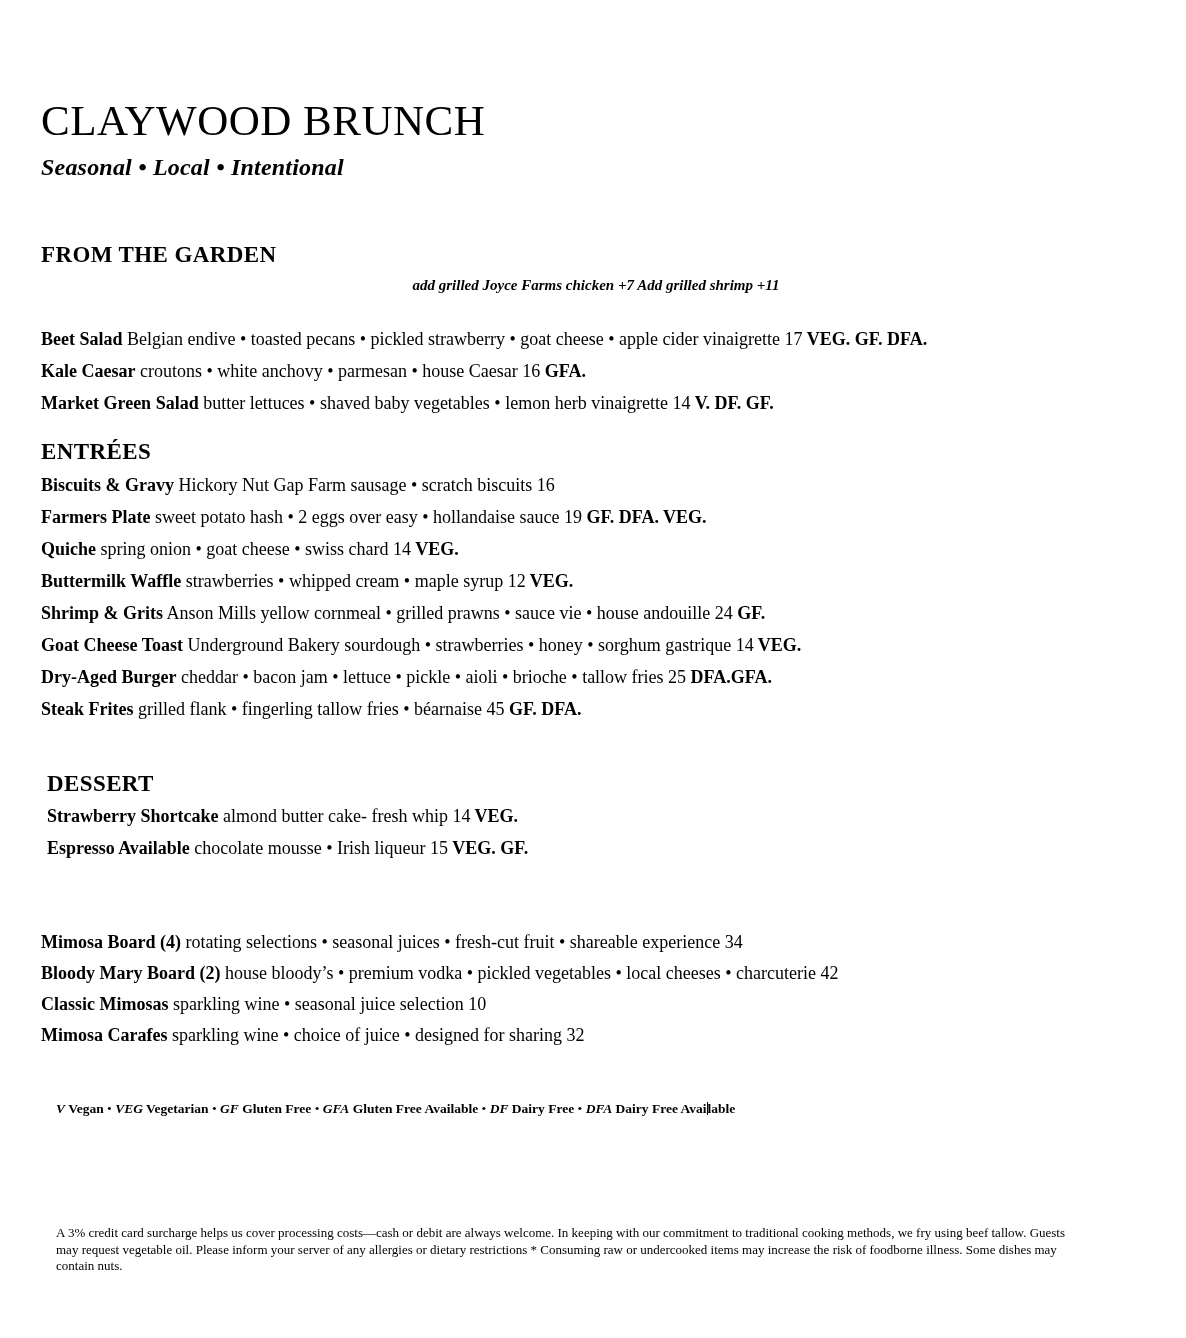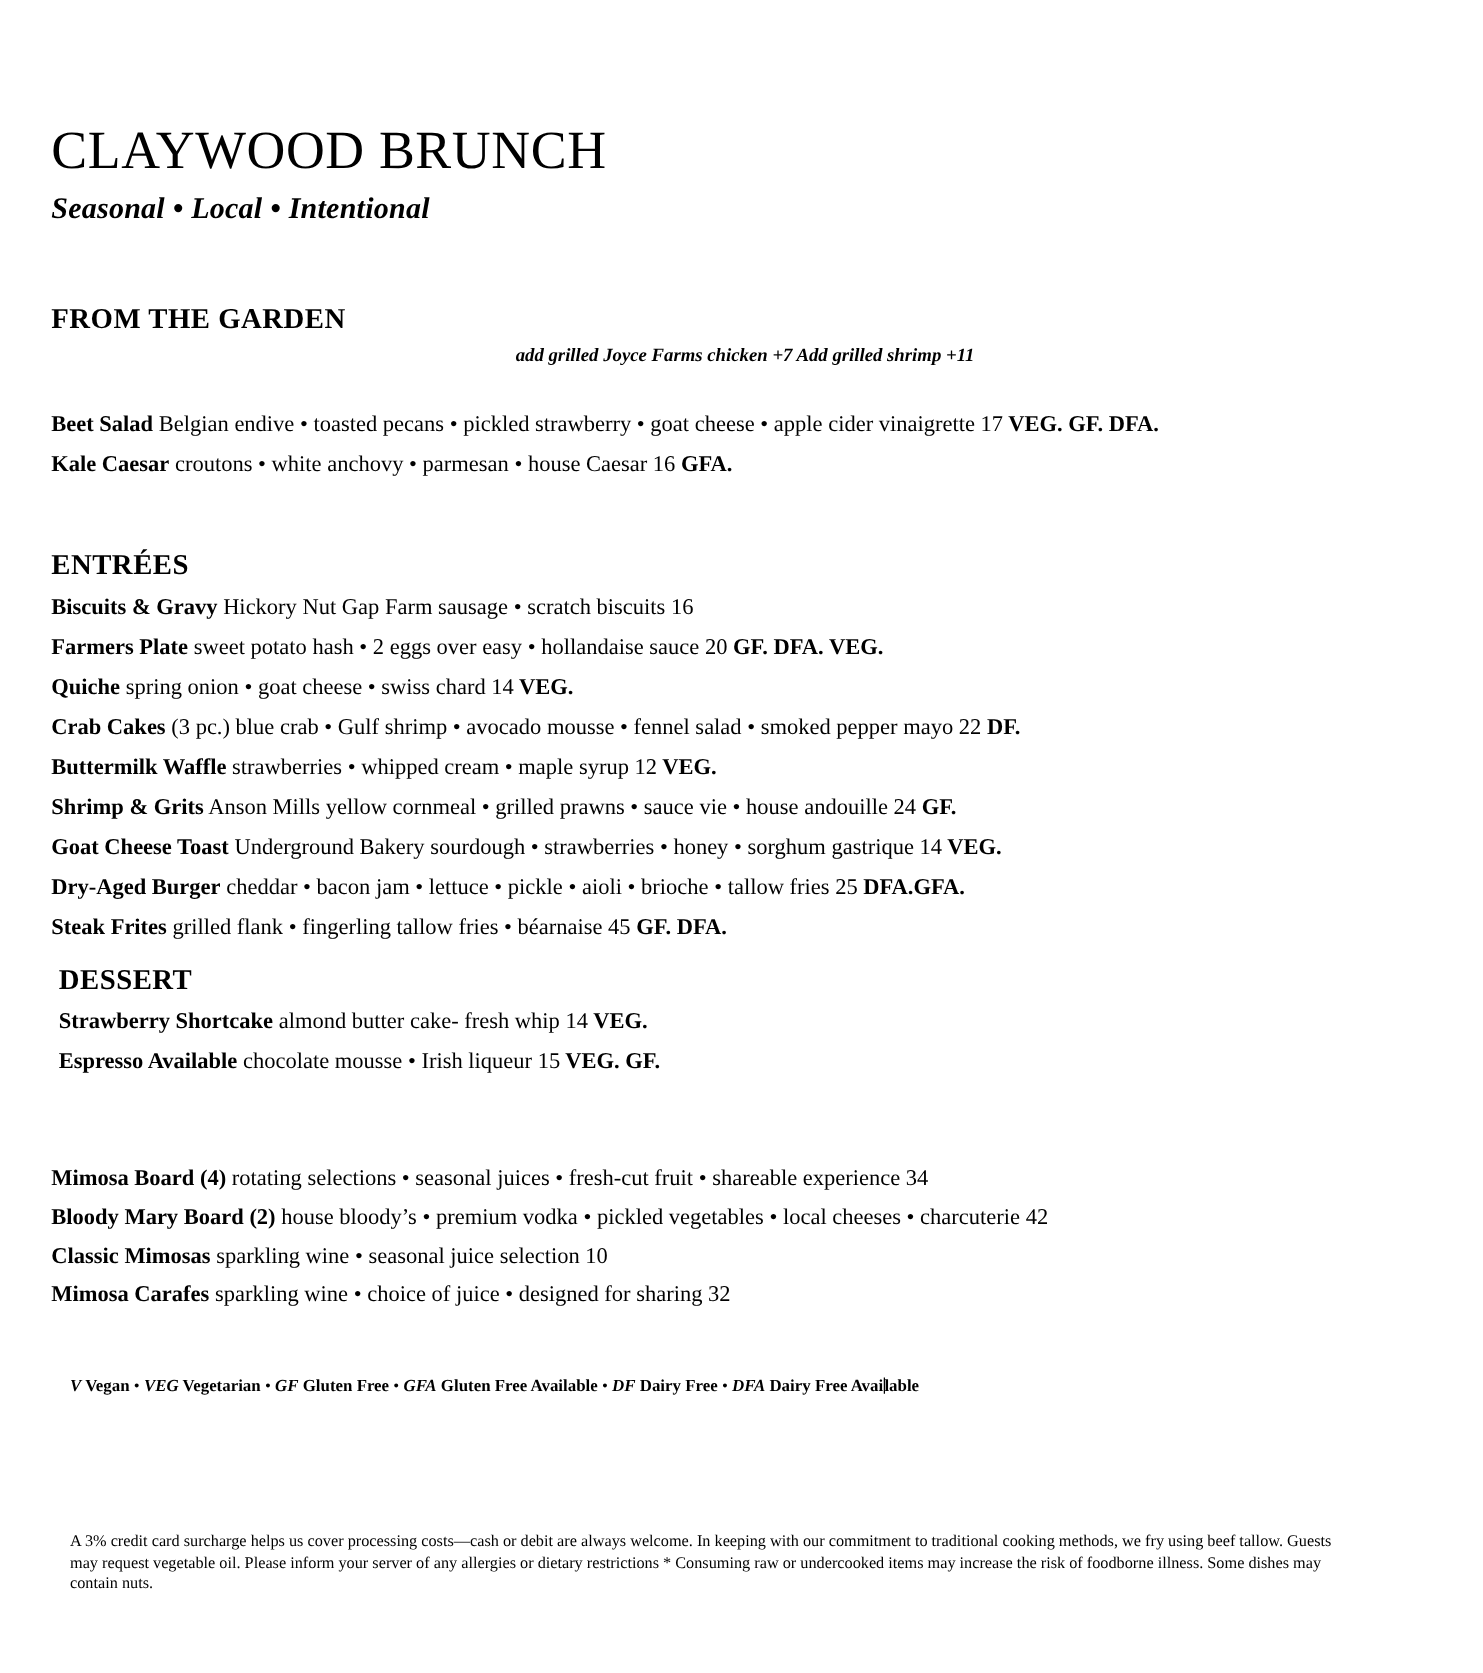--- a/index.html
+++ b/index.html
@@ -155,30 +155,30 @@
     <h1 class="menu-title">CLAYWOOD BRUNCH</h1>
     <div class="menu-tagline">Seasonal • Local • Intentional</div>
   </div>
 
   <div class="section" id="section-garden">
     <h2 class="section-heading">FROM THE GARDEN</h2>
     <div class="section-note">add grilled Joyce Farms chicken +7 Add grilled shrimp +11</div>
     <ul class="items">
         <li class="item"><span class="nm">Beet Salad</span><span class="desc"> Belgian endive • toasted pecans • pickled strawberry • goat cheese • apple cider vinaigrette  </span><span class="price">17</span><span class="tags"> VEG. GF. DFA.</span></li>
         <li class="item"><span class="nm">Kale Caesar</span><span class="desc"> croutons • white anchovy • parmesan • house Caesar  </span><span class="price">16</span><span class="tags">  GFA.</span></li>
+        <li class="item"><span class="nm">Market Green Salad</span><span class="desc"> butter lettuces • shaved baby vegetables • lemon herb vinaigrette  </span><span class="price">14</span><span class="tags"> V. DF. GF.</span></li>
       </ul>
   </div>
 
   <div class="section" id="section-entrees">
     <h2 class="section-heading">ENTRÉES</h2>
     <ul class="items">
         <li class="item"><span class="nm">Biscuits &amp; Gravy</span><span class="desc"> Hickory Nut Gap Farm sausage • scratch biscuits </span><span class="price">16</span></li>
-        <li class="item"><span class="nm">Farmers Plate</span><span class="desc"> sweet potato hash • 2 eggs over easy • hollandaise sauce </span><span class="price">20</span><span class="tags">  GF. DFA. VEG.</span></li>
+        <li class="item"><span class="nm">Farmers Plate</span><span class="desc"> sweet potato hash • 2 eggs over easy • hollandaise sauce </span><span class="price">19</span><span class="tags">  GF. DFA. VEG.</span></li>
         <li class="item"><span class="nm">Quiche</span><span class="desc"> spring onion • goat cheese • swiss chard </span><span class="price">14</span><span class="tags">  VEG.</span></li>
-        <li class="item"><span class="nm">Crab Cakes</span><span class="desc"> (3 pc.) blue crab • Gulf shrimp • avocado mousse • fennel salad • smoked pepper mayo </span><span class="price">22</span><span class="tags"> DF.</span></li>
         <li class="item"><span class="nm">Buttermilk Waffle</span><span class="desc"> strawberries • whipped cream • maple syrup </span><span class="price">12</span><span class="tags"> VEG.</span></li>
         <li class="item"><span class="nm">Shrimp &amp; Grits</span><span class="desc"> Anson Mills yellow cornmeal • grilled prawns • sauce vie • house andouille  </span><span class="price">24</span><span class="tags"> GF.</span></li>
         <li class="item"><span class="nm">Goat Cheese Toast</span><span class="desc"> Underground Bakery sourdough • strawberries • honey • sorghum gastrique </span><span class="price">14</span><span class="tags"> VEG.</span></li>
         <li class="item"><span class="nm">Dry-Aged Burger</span><span class="desc"> cheddar • bacon jam • lettuce • pickle • aioli • brioche • tallow fries </span><span class="price">25</span><span class="tags">  DFA.GFA.</span></li>
         <li class="item"><span class="nm">Steak Frites</span><span class="desc"> grilled flank • fingerling tallow fries • béarnaise </span><span class="price">45</span><span class="tags">  GF. DFA.</span></li>
       </ul>
   </div>
 
   <div class="section" id="section-dessert">
     <h2 class="section-heading">DESSERT</h2>

